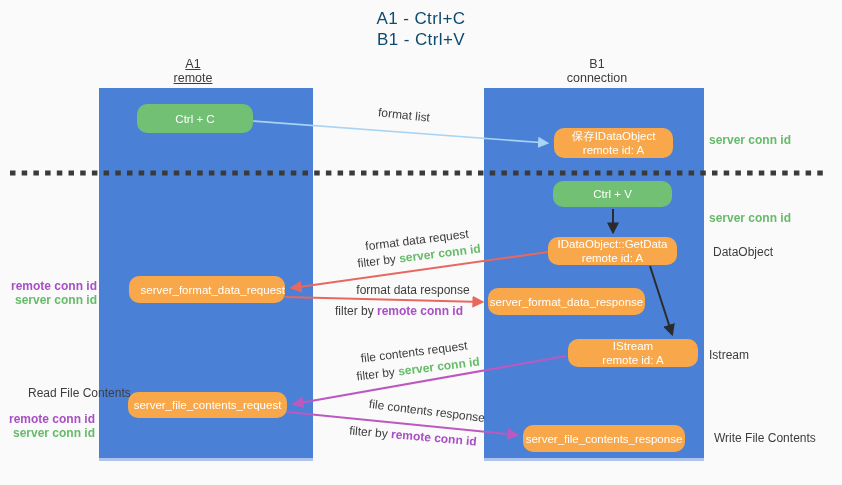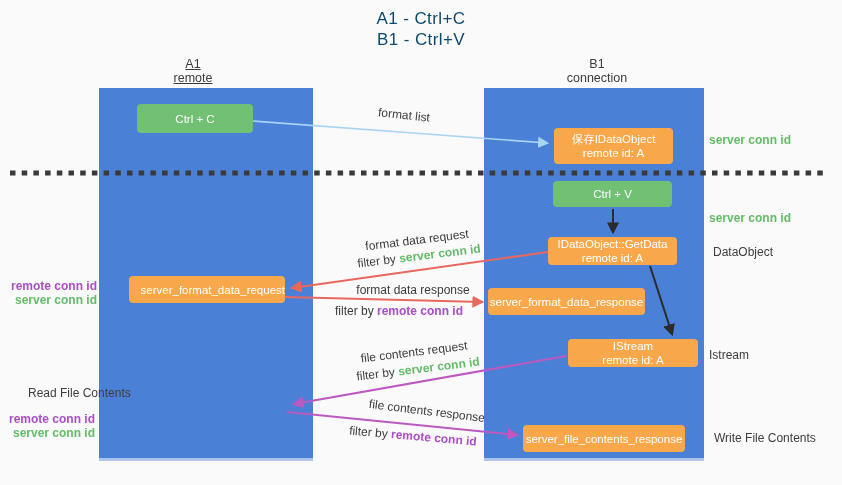--- a/index.html
+++ b/index.html
@@ -19,21 +19,21 @@
   }
   .lane{
     position:absolute;top:88px;height:373px;background:#4a80d6;
     border-bottom:3px solid #aec4ec;box-sizing:border-box;z-index:1;
   }
   .lane-left{left:99px;width:214px;}
   .lane-right{left:484px;width:220px;}
   svg.arrows{position:absolute;left:0;top:0;z-index:2;}
   .node{
     position:absolute;z-index:3;color:#fff;text-align:center;
-    font-size:11.5px;white-space:nowrap;border-radius:4px;
+    font-size:11.5px;white-space:nowrap;border-radius:10px;
     display:flex;flex-direction:column;justify-content:center;line-height:14px;
   }
   .node.green{background:#71c073;}
   .node.orange{background:#f8a84a;}
   .flow-label{
     position:absolute;z-index:3;font-size:12px;white-space:nowrap;color:#3d3d3d;
     transform:translate(-50%,-50%);
   }
   .side-label{
     position:absolute;z-index:3;font-size:12px;line-height:14px;white-space:nowrap;color:#3d3d3d;
@@ -86,21 +86,21 @@
     <line x1="285" y1="297" x2="482" y2="302" stroke="#e8685f" stroke-width="2" marker-end="url(#ah-red)"></line>
     <line x1="650" y1="266" x2="672" y2="334" stroke="#2b2b2b" stroke-width="2" marker-end="url(#ah-black)"></line>
     <line x1="566" y1="356" x2="294" y2="404" stroke="#bc59c0" stroke-width="2" marker-end="url(#ah-magenta)"></line>
     <line x1="287" y1="412" x2="517" y2="435" stroke="#bc59c0" stroke-width="2" marker-end="url(#ah-magenta)"></line>
   </svg>
 
   <div class="node green" style="left:137px;top:104px;width:116px;height:29px;">
     <div>Ctrl + C</div>
   </div>
 
-  <div class="node orange" style="left:554px;top:128px;width:119px;height:36px;">
+  <div class="node orange" style="left:554px;top:128px;width:119px;height:30px;">
     <div>保存IDataObject</div>
     <div>remote id: A</div>
   </div>
 
   <div class="node green" style="left:553px;top:181px;width:119px;height:26px;">
     <div>Ctrl + V</div>
   </div>
 
   <div class="node orange" style="left:548px;top:237px;width:129px;height:28px;">
     <div>IDataObject::GetData</div>
@@ -113,20 +113,23 @@
 
   <div class="node orange" style="left:488px;top:288px;width:157px;height:27px;">
     <div>server_format_data_response</div>
   </div>
 
   <div class="node orange" style="left:568px;top:339px;width:130px;height:28px;">
     <div>IStream</div>
     <div>remote id: A</div>
   </div>
 
+  <div class="node orange" style="left:128px;top:392px;width:159px;height:26px;">
+    <div>server_file_contents_request</div>
+  </div>
 
   <div class="node orange" style="left:523px;top:425px;width:162px;height:27px;">
     <div>server_file_contents_response</div>
   </div>
 
   <div class="flow-label" style="left:404px;top:115px;transform:translate(-50%,-50%) rotate(6deg);">format list</div>
 
   <div class="flow-label" style="left:417px;top:240px;transform:translate(-50%,-50%) rotate(-7deg);">format data request</div>
   <div class="flow-label" style="left:419px;top:256px;transform:translate(-50%,-50%) rotate(-7deg);">
     <span>filter by </span><span class="green-text">server conn id</span>

